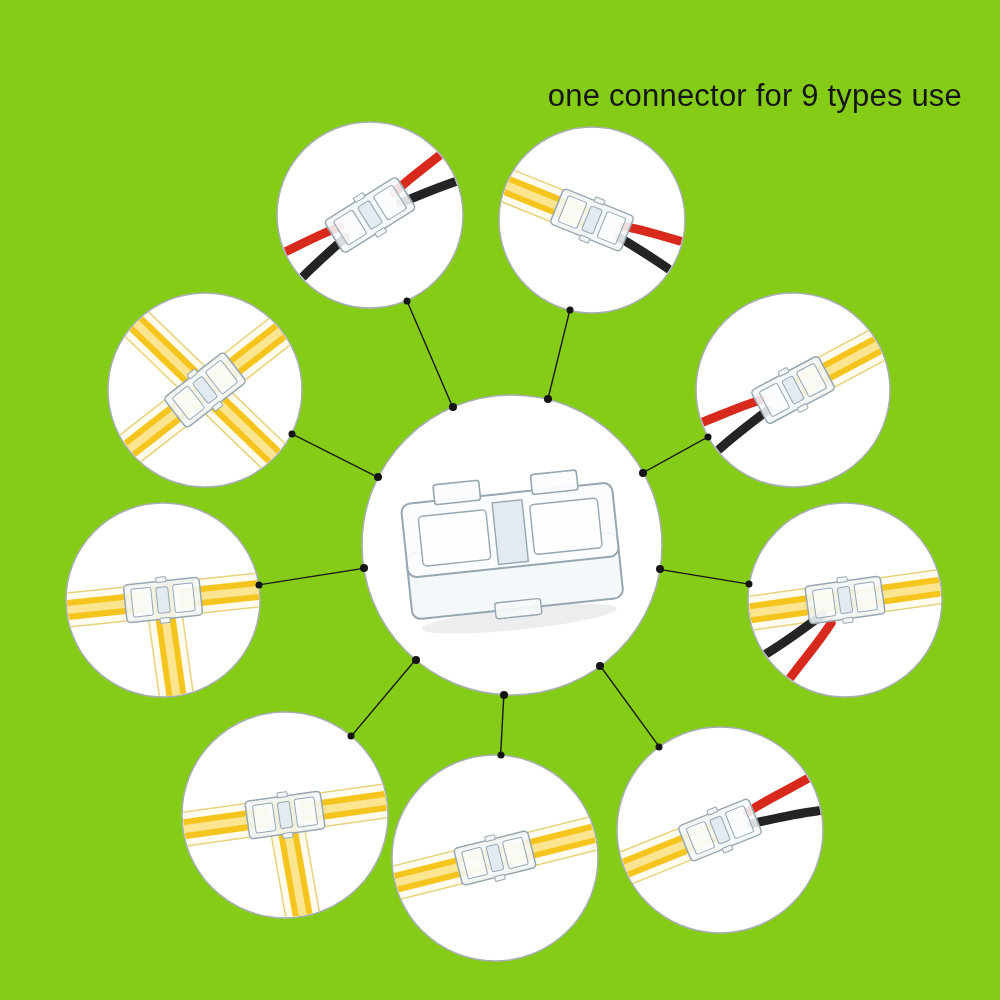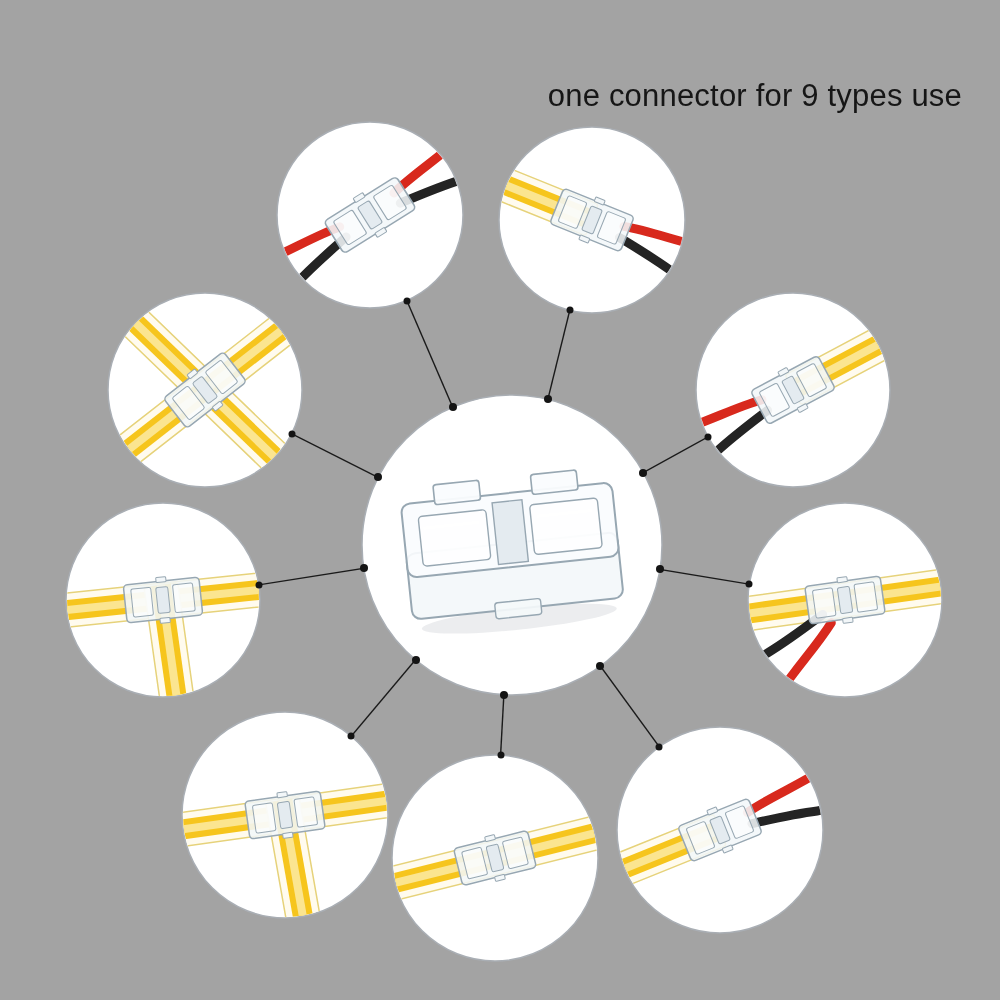--- a/index.html
+++ b/index.html
@@ -1,16 +1,16 @@
 <!DOCTYPE html>
 <html><head>
 <meta charset="utf-8">
 <style>
   html,body{margin:0;padding:0;background:#ffffff;}
-  .stage{position:relative;width:1000px;height:1000px;background:#a3a3a3;overflow:hidden;
+  .stage{position:relative;width:1000px;height:1000px;background:#84cc16;overflow:hidden;
          font-family:"Liberation Sans",sans-serif;}
   svg{display:block;}
   .scene-circle{fill:#ffffff;stroke-width:1.5;}
   .link{fill:none;stroke-width:1.4;}
   .node{stroke:none;}
   text.title{font-size:31px;font-weight:400;letter-spacing:0.2px;}
 </style>
 </head>
 <body>
 

